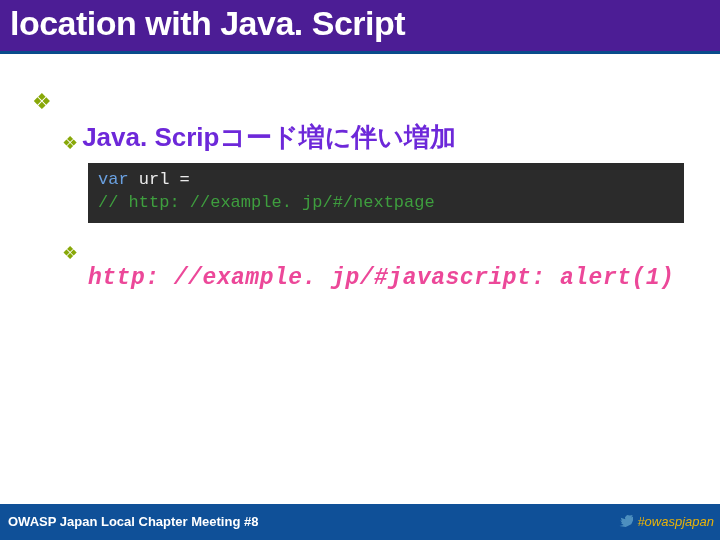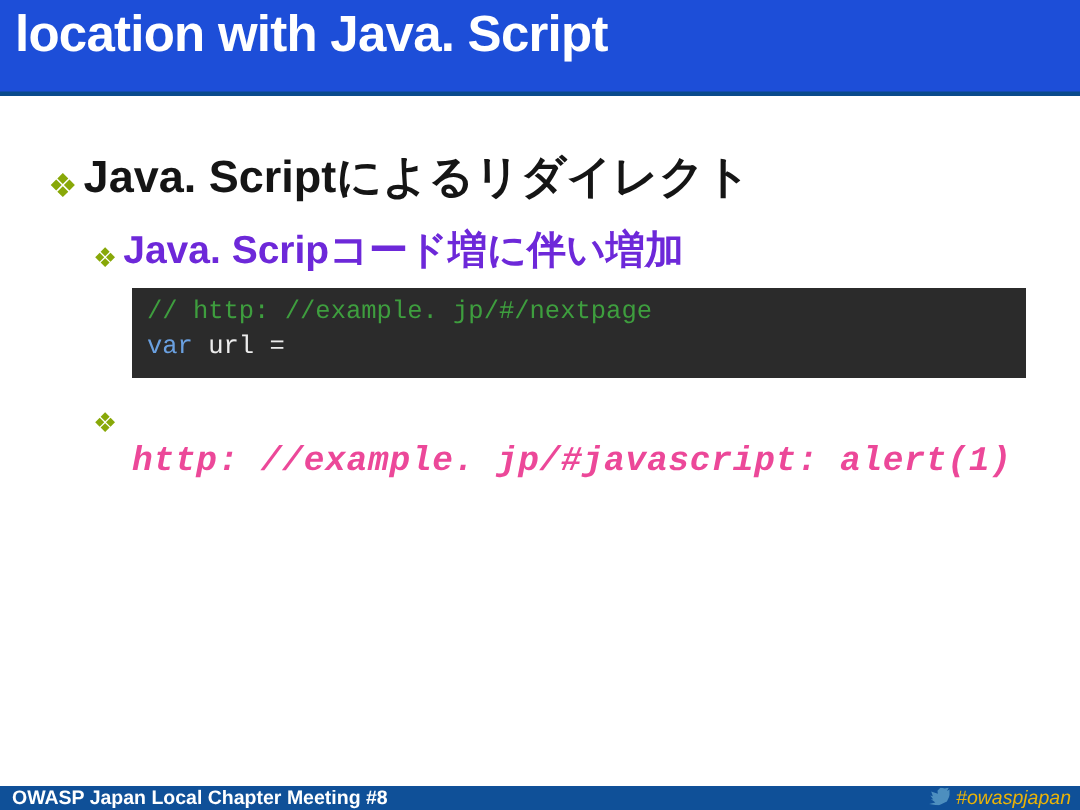--- a/index.html
+++ b/index.html
@@ -1,17 +1,17 @@
 <!DOCTYPE html>
 <html><head>
 <meta charset="utf-8">
 <style>
   * { margin: 0; padding: 0; box-sizing: border-box; }
   body { width: 720px; height: 540px; background: #fff; font-family: Arial, "Meiryo", sans-serif; position: relative; overflow: hidden; }
-  .title-bar { background: #1d4ed8; padding: 4px 10px 18px 10px; border-bottom: 3px solid #0a4b8c; }
+  .title-bar { background: #4c1d95; padding: 4px 10px 8px 10px; border-bottom: 3px solid #0a4b8c; }
   .title-bar h1 { color: #fff; font-size: 34px; font-weight: bold; letter-spacing: -0.5px; }
   .content { padding: 34px 32px 0 32px; }
   .bullet-row { display: flex; align-items: baseline; gap: 4px; }
   .diamond { color: #88a808; font-size: 22px; line-height: 1; flex-shrink: 0; position: relative; top: 3px; }
   .diamond-small { color: #88a808; font-size: 18px; line-height: 1; flex-shrink: 0; position: relative; top: 3px; }
   .h-text { font-size: 30px; font-weight: bold; color: #151515; }
   .sub-text { font-size: 26px; font-weight: bold; color: #6d28d9; }
   .lvl2 { margin-left: 30px; margin-top: 10px; }
   .lvl2b { margin-left: 30px; margin-top: 18px; }
   .code-block {
@@ -31,21 +31,21 @@
     font-family: "Courier New", monospace;
     font-style: italic;
     font-size: 23px;
     font-weight: bold;
     color: #ec4899;
     letter-spacing: 0.5px;
   }
   .footer {
     position: absolute;
     bottom: 0; left: 0; right: 0;
-    height: 16px;
+    height: 36px;
     background: #0f5098;
     display: flex;
     justify-content: space-between;
     align-items: center;
     padding: 0 6px 2px 8px;
     font-size: 13px;
     font-weight: bold;
     color: #fff;
   }
   .footer .right { display: flex; align-items: center; gap: 4px; font-weight: normal; }
@@ -60,31 +60,30 @@
 <body>
 
 <div class="title-bar">
   <h1>location with Java. Script</h1>
 </div>
 
 <div class="content">
 
   <div class="bullet-row">
     <span class="diamond">❖</span>
-    <span class="h-text">Java. Scriptによるリダイレクト</span>
   </div>
 
   <div class="bullet-row lvl2">
     <span class="diamond-small">❖</span>
     <span class="sub-text">Java. Scripコード増に伴い増加</span>
   </div>
 
   <div class="code-block">
+    <div><span class="kw">var</span><span> url =</span></div>
     <div><span class="comment">// http: //example. jp/#/nextpage</span></div>
-    <div><span class="kw">var</span><span> url =</span></div>
   </div>
 
   <div class="bullet-row lvl2b">
     <span class="diamond-small">❖</span>
   </div>
 
   <div class="xss-url">http: //example. jp/#javascript: alert(1)</div>
 
 </div>
 

